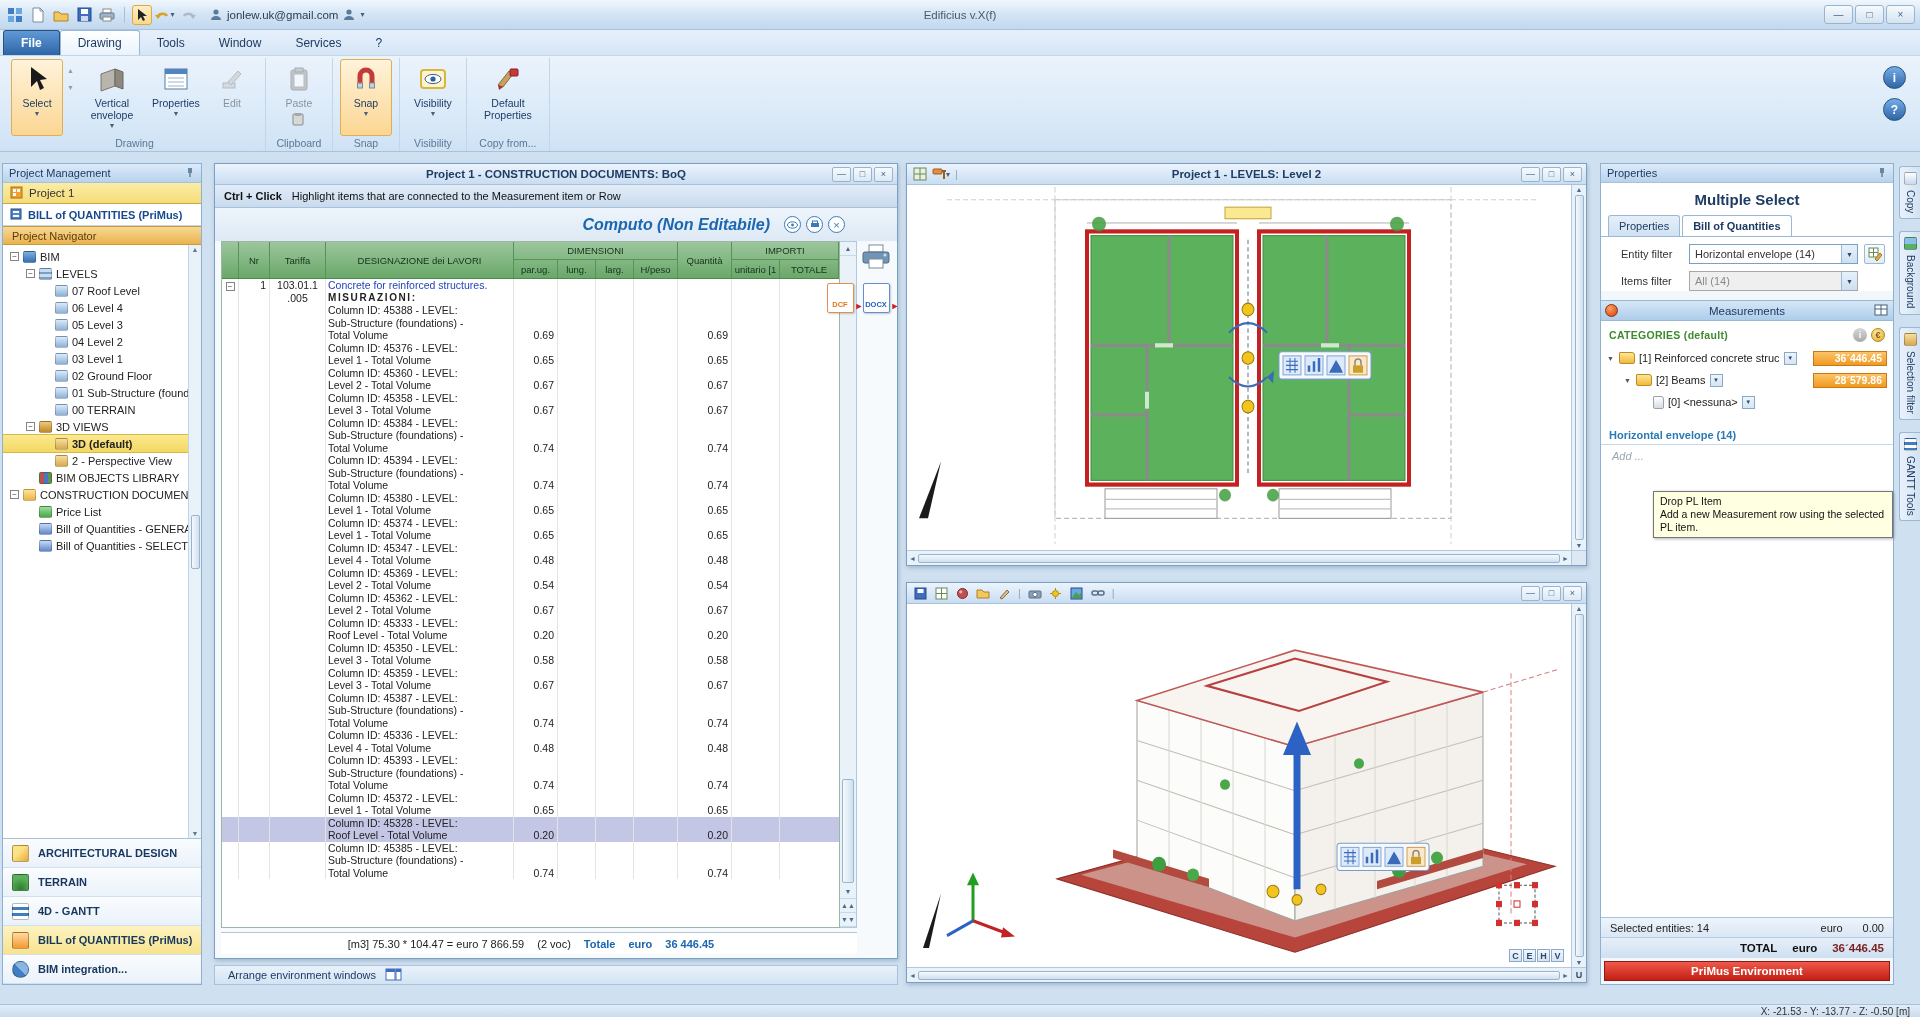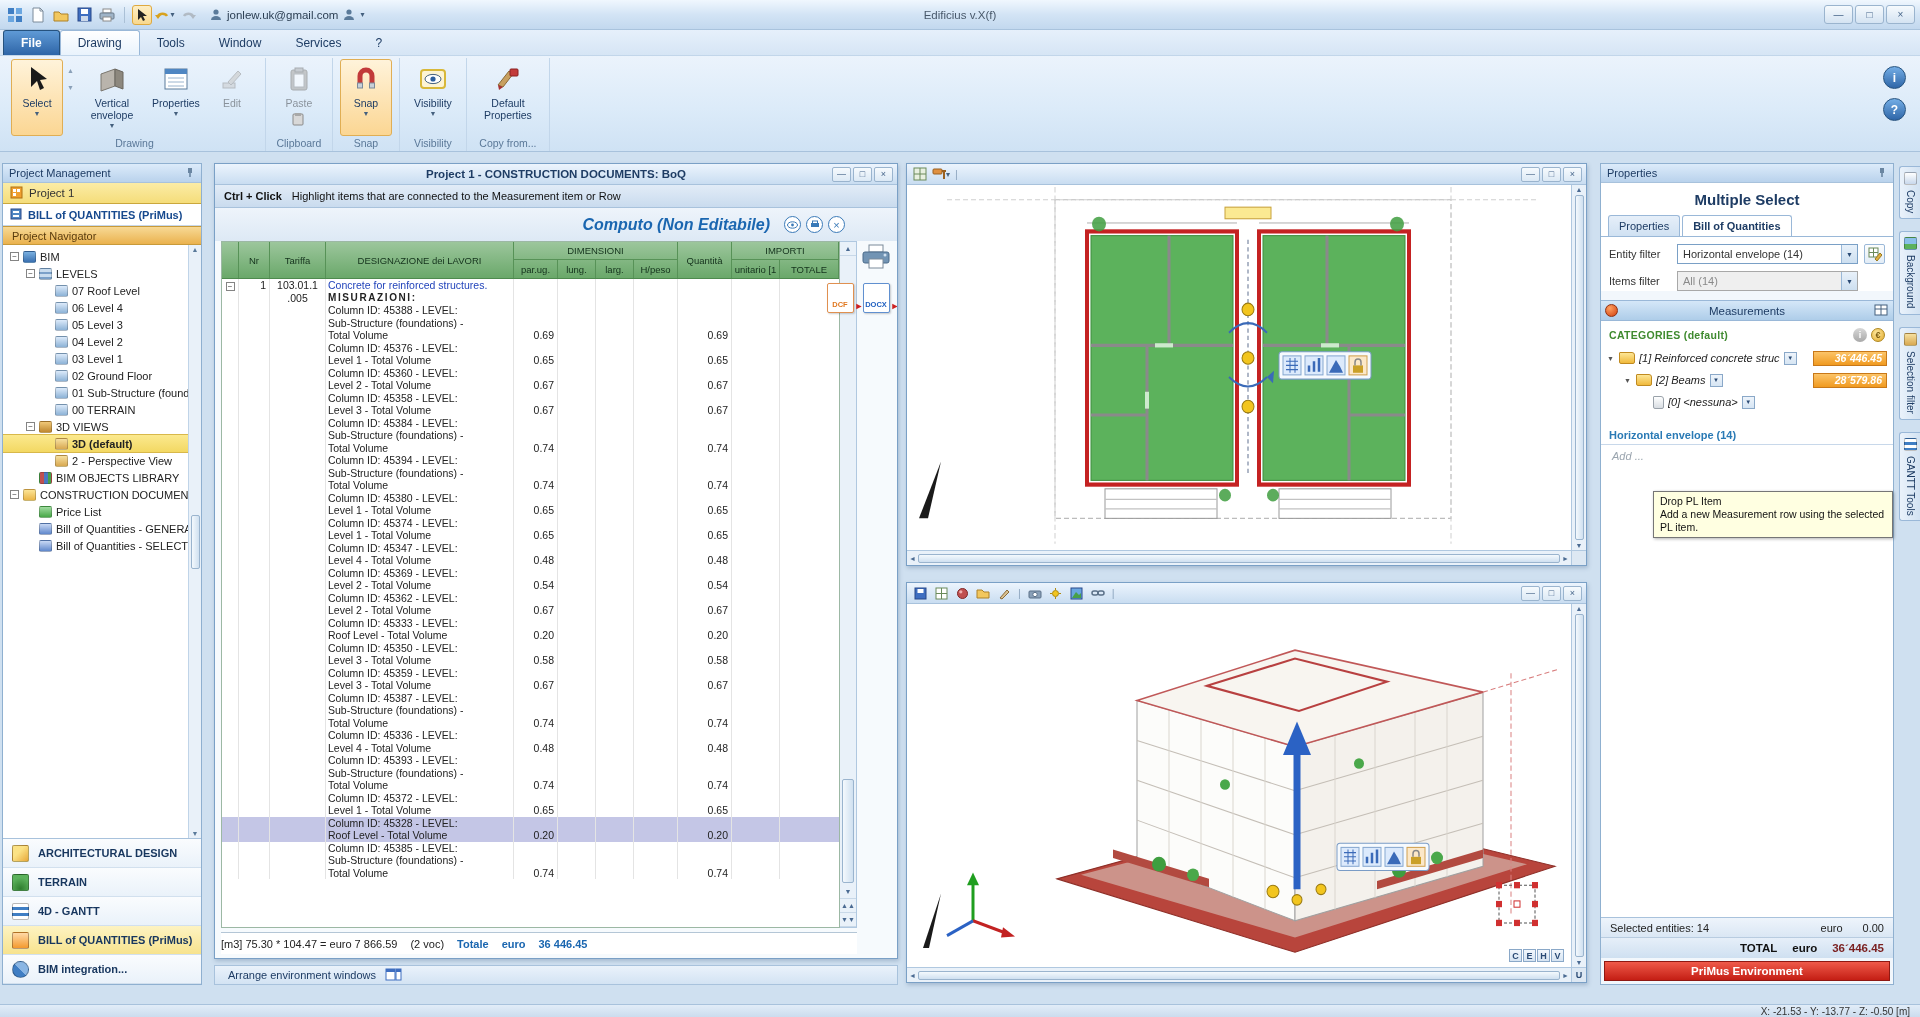--- a/index.html
+++ b/index.html
@@ -128,21 +128,21 @@
 .vsbtn { height:14px; display:flex; align-items:center; justify-content:center; width:100%; border-bottom:1px solid #c8d8e8; }
 .vthumb { width:12px; height:104px; background:linear-gradient(90deg,#f4f9fd,#cfe0f0); border:1px solid #9ab4ce; border-radius:2px; margin:2px 0; }
 .vspace { flex:1; }
 .boq-rail { position:absolute; right:1px; top:36px; width:40px; display:flex; flex-direction:column; align-items:center; gap:11px; }
 .export-list { display:flex; flex-direction:row; gap:9px; }
 .export { width:27px; height:30px; background:#fff; border:1px solid #a8a8a8; border-radius:2px; position:relative; font-size:7.5px; font-weight:bold; display:flex; align-items:flex-end; justify-content:center; padding-bottom:3px; box-shadow:1px 1px 2px rgba(0,0,0,.2); }
 .export::after { content:"►"; position:absolute; right:-11px; bottom:1px; color:#cc2020; font-size:9px; }
 .export:nth-of-type(1){ color:#e07820; border-color:#e09050; }
 .export:nth-of-type(2){ color:#2060c0; border-color:#6090d0; }
 .export:nth-of-type(3){ color:#2f9a40; border-color:#60b070; }
-.boq-footer { position:absolute; left:6px; bottom:4px; width:636px; height:22px; border-top:1px solid #b4c6d6; display:flex; align-items:center; justify-content:flex-start; gap:13px; font-size:11px; background:#fff; padding-right:16px; color:#222; }
+.boq-footer { position:absolute; left:6px; bottom:4px; width:636px; height:22px; border-top:1px solid #b4c6d6; display:flex; align-items:center; justify-content:center; gap:13px; font-size:11px; background:#fff; padding-right:16px; color:#222; }
 .t-blue { color:#1a66b0; font-weight:bold; }
 
 
 .planw { left:906px; top:11px; width:681px; height:403px; }
 .v3dw { left:906px; top:430px; width:681px; height:401px; }
 .canvas-wrap { flex:1; display:grid; grid-template-columns:1fr 15px; grid-template-rows:1fr 15px; background:#fff; position:relative; overflow:hidden; }
 .canvas-wrap svg.scene { width:100%; height:100%; display:block; }
 .cv { background:#e9f1f9; border-left:1px solid #b0c8e0; display:flex; flex-direction:column; align-items:center; justify-content:space-between; font-size:7px; color:#4a6a92; padding:1px 0; }
 .ch { background:#e9f1f9; border-top:1px solid #b0c8e0; display:flex; align-items:center; justify-content:space-between; font-size:7px; color:#4a6a92; padding:0 2px; }
 .cthumbv { width:9px; flex:1; margin:2px 1px; background:linear-gradient(90deg,#f4f9fd,#cfe0f0); border:1px solid #9ab4ce; border-radius:2px; }
@@ -151,36 +151,36 @@
 .chv { position:absolute; right:22px; bottom:20px; display:flex; gap:1px; z-index:3; }
 .chv-btn { width:13px; height:13px; background:linear-gradient(#f2f7fc,#d6e4f2); border:1px solid #8aa8c8; font-size:9px; font-weight:bold; color:#2a4a74; display:flex; align-items:center; justify-content:center; }
 
 
 .props { position:absolute; left:1600px; top:11px; width:294px; bottom:19px; background:#f2f7fc; border:1px solid #8fb0d0; display:flex; flex-direction:column; position:absolute; }
 .props-title { text-align:center; font-weight:bold; font-size:15px; color:#1e3c64; padding:8px 0 7px; background:#fff; flex:none; }
 .ptabs { display:flex; gap:2px; padding:0 7px; border-bottom:1px solid #9ab8d8; background:#fff; flex:none; }
 .ptab { padding:4px 10px; font-size:11px; border:1px solid #9ab8d8; border-bottom:none; border-radius:3px 3px 0 0; background:linear-gradient(#e6eff9,#d0e1f2); color:#1e3c64; }
 .ptab.active { background:#fff; font-weight:bold; }
 .filter-row { display:flex; align-items:center; gap:6px; padding:7px 8px 0; background:#fff; font-size:11px; color:#333; flex:none; }
-.flabel { width:62px; flex:none; }
+.flabel { width:62px; flex:none;margin-left:12px; }
 .fselect { flex:1; height:20px; border:1px solid #7aa0c6; background:#fff; display:flex; align-items:center; padding-left:5px; font-size:11px; overflow:hidden; white-space:nowrap; }
 .fselect .dd { margin-left:auto; width:16px; height:100%; background:linear-gradient(#e8f1fa,#cddff0); border-left:1px solid #9ab8d8; display:flex; align-items:center; justify-content:center; font-size:7px; color:#2a4a74; flex:none; }
 .fselect.disabled { background:#efefef; color:#8a8a8a; border-color:#a8a8a8; }
 .fbtn { width:21px; height:20px; border:1px solid #9ab8d8; border-radius:2px; background:linear-gradient(#fdfdfd,#e2ecf6); display:flex; align-items:center; justify-content:center; flex:none; }
 .meas-bar { margin-top:9px; height:21px; background:linear-gradient(#d5e7f8,#aecde9); border-top:1px solid #9ab8d8; border-bottom:1px solid #9ab8d8; display:flex; align-items:center; position:relative; flex:none; }
 .mtitle { flex:1; text-align:center; font-weight:normal; color:#1e3c64; font-size:11.5px; }
 .meas-dot { position:absolute; left:4px; width:13px; height:13px; border-radius:50%; background:radial-gradient(circle at 35% 30%,#ffa060,#d04010); border:1px solid #903010; }
 .meas-grid { position:absolute; right:5px; }
 .cat-row { display:flex; align-items:center; padding:7px 8px 3px; background:#fff; flex:none; }
 .cat-label { color:#3f8a2f; font-weight:bold; font-size:10.5px; letter-spacing:.3px; }
 .cat-icons { margin-left:auto; display:flex; gap:4px; }
 .ci { width:14px; height:14px; border-radius:50%; display:flex; align-items:center; justify-content:center; font-size:9px; font-weight:bold; }
 .ci.info { background:linear-gradient(#d8d8d8,#a8a8a8); color:#fff; }
 .ci.coin { background:radial-gradient(circle at 40% 35%,#ffe9a0,#e0a828); color:#7a5a10; border:1px solid #b08820; }
-.cat-tree { background:#fff; padding:2px 6px 7px; flex:none;font-style:italic; }
+.cat-tree { background:#fff; padding:2px 6px 7px; flex:none; }
 .crow { display:flex; align-items:center; gap:4px; height:22px; }
 .crow.lvl-1 { padding-left:17px; }
 .crow.lvl-2 { padding-left:34px; }
 .cexp { font-size:7px; color:#555; width:8px; flex:none; visibility:hidden; }
 .crow[class*="exp-"] .cexp { visibility:visible; }
 .cfold { width:16px; height:12px; border-radius:1px 3px 2px 2px; flex:none; }
 .crow.ic-folder .cfold { background:linear-gradient(#fde696,#f0b93c); border:1px solid #c08a20; }
 .crow.ic-doc .cfold { background:linear-gradient(#ffffff,#d8dde2); border:1px solid #9aa2aa; width:11px; height:13px; }
 .clabel { font-size:11px; color:#222; white-space:nowrap; overflow:hidden; }
 .cdd { width:13px; height:13px; border:1px solid #8aa8c8; background:linear-gradient(#eef4fb,#d6e5f3); font-size:6px; display:flex; align-items:center; justify-content:center; color:#2a4a74; flex:none; }
@@ -990,20 +990,21 @@
           <span class="wicon">
               <svg width="16" height="14">
                 <rect x="1" y="2" width="9" height="5" rx="1" fill="#e09040" stroke="#9a6020"></rect>
                 <line x1="10" y1="4" x2="14" y2="4" stroke="#9a6020" stroke-width="2"></line>
                 <line x1="12" y1="4" x2="12" y2="12" stroke="#9a6020" stroke-width="2"></line>
               </svg>
               <span class="caret">▾</span>
             </span>
           <span class="wsep">|</span>
         </div>
+        <span class="wt-text">Project 1 -  LEVELS: Level 2</span>
         <div class="wbtns">
           <span class="wbtn">—</span>
           <span class="wbtn">□</span>
           <span class="wbtn">×</span>
         </div>
       </div>
       <div class="canvas-wrap">
         <svg class="scene" viewBox="0 0 664 346" preserveAspectRatio="none">
           <rect x="0" y="0" width="664" height="346" fill="#ffffff"></rect>
           <rect x="148" y="14" width="396" height="302" fill="none" stroke="#bcbcbc" stroke-dasharray="5 3"></rect>

